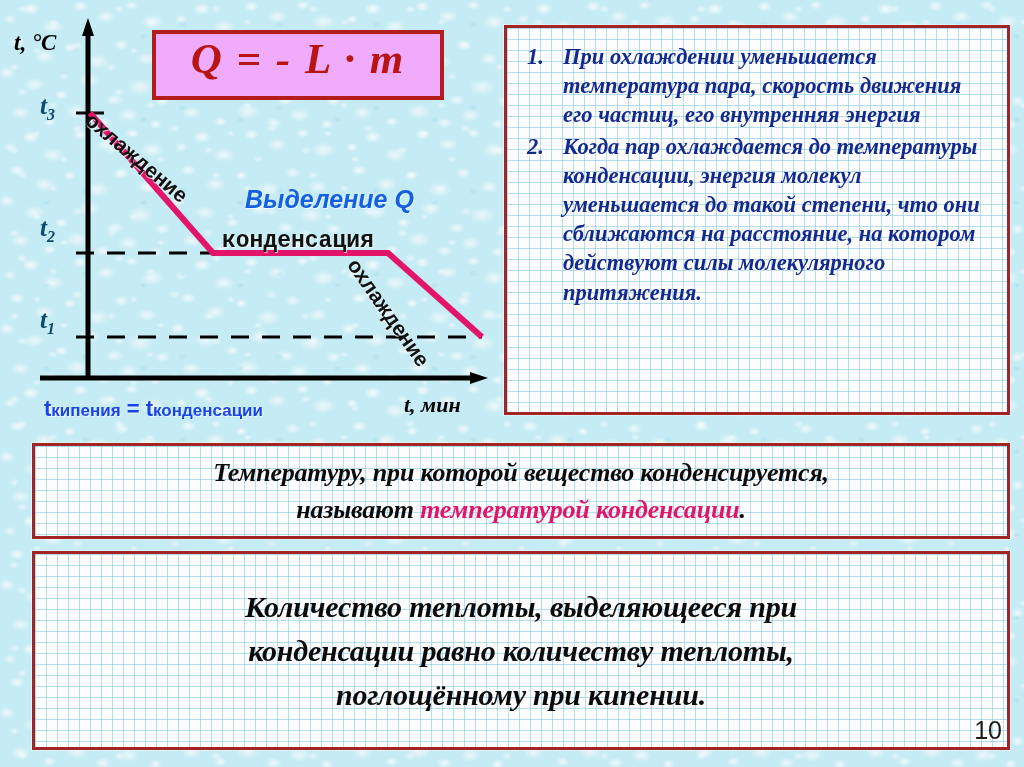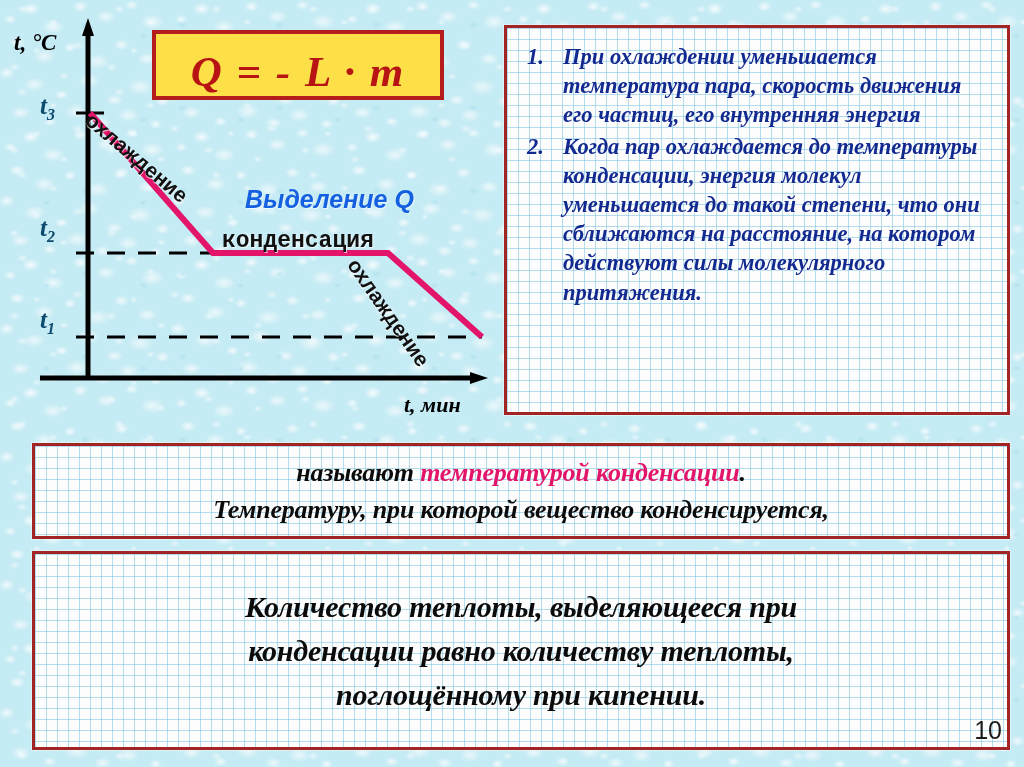--- a/index.html
+++ b/index.html
@@ -108,22 +108,22 @@
   .line-bot{
     font-family:"Liberation Serif", serif;
     font-weight:bold;font-style:italic;
     font-size:30px;line-height:44px;color:#0b0b0b;
     letter-spacing:-.2px;
   }
 
   
   #formula-box{
     position:absolute;left:152px;top:30px;width:292px;height:70px;
-    border:4px solid #b51c1c;background:#fde047;
-    display:flex;align-items:flex-end;justify-content:center;
+    border:4px solid #b51c1c;background:#f0abfc;
+    display:flex;align-items:flex-start;justify-content:center;
     box-sizing:border-box;
   }
   #formula-text{
     font-family:"Liberation Serif", serif;
     font-style:italic;font-weight:bold;
     font-size:43px;color:#b81414;letter-spacing:2px;white-space:nowrap;
   }
 
   
   #chart{position:absolute;left:0;top:0;width:504px;height:440px;}
@@ -218,20 +218,24 @@
   </div>
   <div class="ticklab" id="lab-t1">
     <span>t</span><sub>1</sub>
   </div>
 
   <div class="chartword" id="w-cool1">охлаждение</div>
   <div class="chartword" id="w-cond">конденсация</div>
   <div class="chartword" id="w-cool2">охлаждение</div>
   <div class="chartword" id="w-release">Выделение Q</div>
 
+  <div class="chartword" id="w-boil">
+    <span>t</span><span class="sm">кипения</span>
+    <span>= t</span><span class="sm">конденсации</span>
+  </div>
 </div>
 
 <div id="formula-box">
   <div id="formula-text">Q = - L · m</div>
 </div>
 
 <div class="panel" id="panel-right">
   <ul class="rlist">
     <li>
       <span class="num">1.</span>
@@ -239,24 +243,24 @@
     </li>
     <li>
       <span class="num">2.</span>
       <span>Когда пар охлаждается до температуры конденсации, энергия молекул уменьшается до такой степени, что они сближаются на расстояние, на котором действуют силы молекулярного притяжения.</span>
     </li>
   </ul>
 </div>
 
 <div class="panel" id="panel-mid">
   <div class="centerbox">
+    <div class="line-mid">Температуру, при которой вещество конденсируется,</div>
     <div class="line-mid">
       <span>называют </span><span class="hl-pink">температурой конденсации</span><span>.</span>
     </div>
-    <div class="line-mid">Температуру, при которой вещество конденсируется,</div>
   </div>
 </div>
 
 <div class="panel" id="panel-bot">
   <div class="centerbox">
     <div class="line-bot">Количество теплоты, выделяющееся при</div>
     <div class="line-bot">конденсации равно количеству теплоты,</div>
     <div class="line-bot">поглощённому при кипении.</div>
   </div>
 </div>

